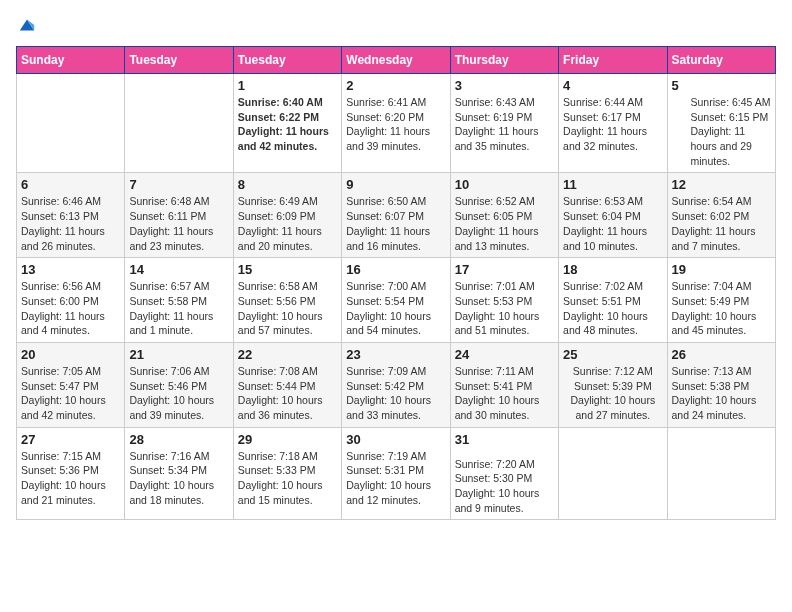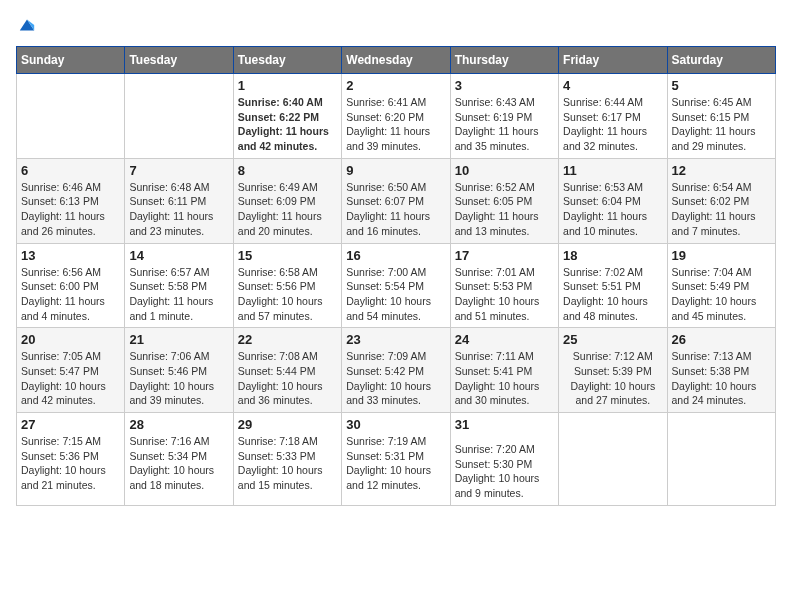--- a/index.html
+++ b/index.html
@@ -47,21 +47,21 @@
     .subtitle {
       font-size: 15px;
       color: #444;
     }
     .calendar {
       width: 100%;
       border-collapse: collapse;
       font-size: 11px;
     }
     .calendar thead tr th {
-      background: #737373;
+      background: #ec4899;
       color: #fff;
       padding: 6px 4px;
       text-align: left;
       font-size: 12px;
       font-weight: bold;
       border: 1px solid #0d47a1;
     }
     .calendar tbody tr td {
       border: 1px solid #ccc;
       vertical-align: top;
@@ -141,21 +141,21 @@
 Daylight: 11 hours and 35 minutes.</div>
         </td>
         <td>
           <div class="day-number">4</div>
           <div class="day-info" style="white-space: pre-line;">Sunrise: 6:44 AM
 Sunset: 6:17 PM
 Daylight: 11 hours and 32 minutes.</div>
         </td>
         <td>
           <div class="day-number">5</div>
-          <div class="day-info" style="white-space: pre-line;">Sunrise: 6:45 AM
+          <div class="day-info" style="white-space: pre-line; margin-left: 19px;">Sunrise: 6:45 AM
 Sunset: 6:15 PM
 Daylight: 11 hours and 29 minutes.</div>
         </td>
       </tr>
       <tr>
         <td>
           <div class="day-number">6</div>
           <div class="day-info" style="white-space: pre-line;">Sunrise: 6:46 AM
 Sunset: 6:13 PM
 Daylight: 11 hours and 26 minutes.</div>

